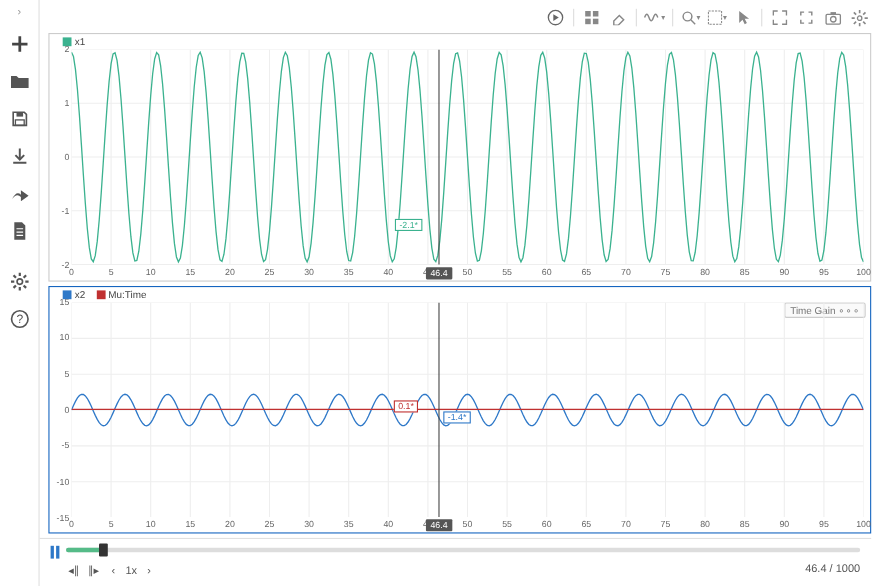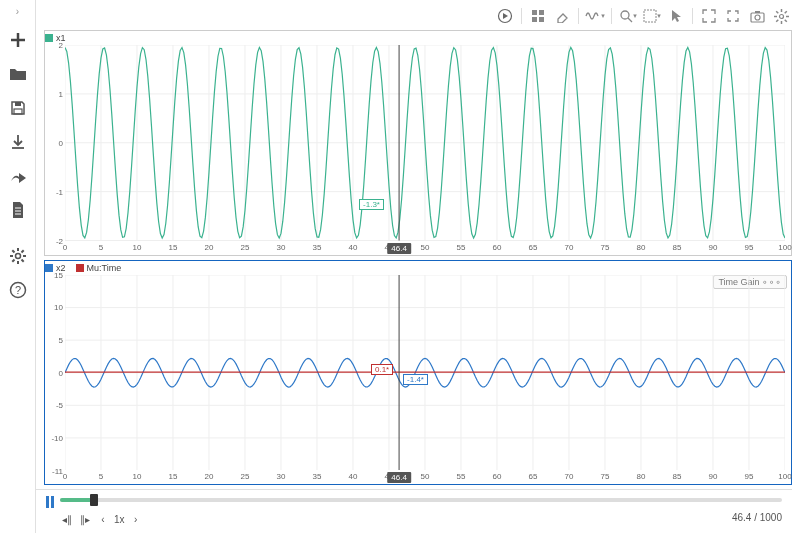--- a/index.html
+++ b/index.html
@@ -6,21 +6,21 @@
 body { font-family: Arial, sans-serif; font-size: 10px; background: #fff; width: 800px; height: 533px; overflow: hidden; position: relative; }
 .top-toolbar { position: absolute; top: 4px; right: 8px; height: 24px; display: flex; align-items: center; gap: 2px; }
 .top-toolbar .tbtn { width: 22px; height: 22px; display: flex; align-items: center; justify-content: center; color: #666; cursor: pointer; border-radius: 2px; }
 .top-toolbar .sep { width: 1px; height: 16px; background: #ddd; margin: 0 3px; }
 .left-toolbar { position: absolute; left: 0; top: 0; width: 36px; height: 100%; border-right: 1px solid #e0e0e0; display: flex; flex-direction: column; align-items: center; padding-top: 6px; gap: 6px; }
 .left-toolbar .lbtn { width: 28px; height: 28px; display: flex; align-items: center; justify-content: center; color: #555; cursor: pointer; border-radius: 2px; }
 .left-toolbar .chev { height: 14px; font-size: 10px; color: #999; cursor: pointer; }
 .plots { position: absolute; left: 44px; top: 30px; right: 8px; bottom: 48px; display: flex; flex-direction: column; gap: 4px; }
 .plot-wrap { flex: 1; position: relative; border: 1px solid #ccc; }
 .plot-wrap.selected { border: 1.5px solid #1565c0; }
-.legend { position: absolute; left: 0; top: 2px; display: flex; gap: 10px; font-size: 9px; color: #444; }
+.legend { position: absolute; left: 12px; top: 2px; display: flex; gap: 10px; font-size: 9px; color: #444; }
 .legend .item { display: flex; align-items: center; gap: 3px; }
 .legend .sw { width: 8px; height: 8px; display: inline-block; }
 .plot-area { position: absolute; left: 20px; right: 6px; top: 14px; bottom: 14px; }
 .plot-area svg { width: 100%; height: 100%; display: block; }
 .ytick { position: absolute; left: 0; width: 18px; text-align: right; font-size: 8px; color: #666; transform: translateY(-50%); }
 .xtick { position: absolute; bottom: 0; height: 12px; font-size: 8px; color: #666; transform: translateX(-50%); }
 .cursor-line { stroke: #444; stroke-width: 1; }
 .cursor-label { position: absolute; top: 100%; margin-top: -12px; transform: translateX(-50%); background: #555; color: #fff; font-size: 8px; padding: 1px 4px; border-radius: 1px; }
 .val-label { position: absolute; font-size: 8px; padding: 0 3px; border: 1px solid; background: #fff; white-space: nowrap; }
 .badge { position: absolute; right: 4px; top: 14px; font-size: 9px; color: #777; border: 1px solid #ccc; border-radius: 2px; padding: 1px 4px; background: #fafafa; }
@@ -246,21 +246,21 @@
       <div class="xtick" style="left: 452px;">60</div>
       <div class="xtick" style="left: 488px;">65</div>
       <div class="xtick" style="left: 524px;">70</div>
       <div class="xtick" style="left: 560px;">75</div>
       <div class="xtick" style="left: 596px;">80</div>
       <div class="xtick" style="left: 632px;">85</div>
       <div class="xtick" style="left: 668px;">90</div>
       <div class="xtick" style="left: 704px;">95</div>
       <div class="xtick" style="left: 740px;">100</div>
       <div class="cursor-label" style="left: 354.08px;">46.4</div>
-      <div class="val-label" style="border-color: rgb(59, 178, 143); color: rgb(59, 178, 143); left: 314.08px; top: 167.7px;">-1.3*</div>
+      <div class="val-label" style="border-color: rgb(59, 178, 143); color: rgb(59, 178, 143); left: 314.08px; top: 167.7px;">-2.1*</div>
     </div>
   <div class="plot-wrap selected" id="plot1">
     <div class="legend">
       <div class="item">
           <span class="sw" id="sw-1-0" style="background: rgb(46, 120, 200);"></span>
           <span>x2</span>
         </div>
       <div class="item">
           <span class="sw" id="sw-1-1" style="background: rgb(192, 48, 48);"></span>
           <span>Mu:Time</span>
@@ -297,21 +297,21 @@
             <line x1="0" y1="98" x2="720" y2="98"></line>
             <line x1="0" y1="65.33333333333334" x2="720" y2="65.33333333333334"></line>
             <line x1="0" y1="32.66666666666666" x2="720" y2="32.66666666666666"></line>
             <line x1="0" y1="0" x2="720" y2="0"></line>
           </g>
           <polyline points="0,98 1.8,93.8816870954591 3.6,90.10871202930686 5.3999999999999995,86.99745461139268 7.2,84.80880684683557 9,83.72629604536786 10.799999999999999,83.84069528540205 12.600000000000001,85.14241171006144 14.4,87.52229092852956 16.2,90.78077007028593 18,94.64461197017779 19.8,98.78981725260823 21.599999999999998,102.86879304032566 23.400000000000002,106.5395000774453 25.200000000000003,109.49413415798779 27,111.48493680165917 28.8,112.34497084327569 30.6,112.00211881537997 32.4,110.48513030085827 34.2,107.9212111596363 36,104.52535678292308 37.8,100.58232382644614 39.6,96.42275216858472 41.4,92.39543936752443 43.199999999999996,88.83809252067883 45,86.04901010583806 46.800000000000004,84.262068400632 48.6,83.6271099741189 50.400000000000006,84.19737875787007 52.199999999999996,85.92505531862588 54,88.66526671866752 55.8,92.18823472026685 57.6,96.19854365623573 59.400000000000006,100.35991227468314 61.2,104.32339233472902 62.99999999999999,107.75662938246015 64.8,110.37173206813668 66.6,111.94941304532118 68.4,112.35737713612005 70.2,111.5614148376319 72,109.62827093248256 73.8,106.72004765840208 75.6,103.08061175458718 77.4,99.01514521111729 79.2,94.86455447699369 81,90.97688402221709 82.8,87.67813134681708 84.6,85.24491072093457 86.39999999999999,83.88125791619298 88.2,83.70152094907812 90,84.7207715193711 91.8,86.85354118480441 93.60000000000001,89.92098824900539 95.4,93.66589438906443 97.2,97.77423349250476 99.00000000000001,101.90150406606068 100.80000000000001,105.70161713316477 102.6,108.85591724857903 104.39999999999999,111.09990309617348 106.19999999999999,112.24540703547362 108,112.19637374882078 109.8,110.95691488329335 111.6,108.63096427182589 113.4,105.41356264468375 115.2,101.5745026448495 117,97.43570558148963 118.80000000000001,93.34422697576524 120.60000000000001,89.64315449737627 122.4,86.6428386221201 124.19999999999999,84.59486844068992 125.99999999999999,83.67097485647585 127.8,83.94863022786075 129.6,85.40455198550288 131.4,87.91665497358692 133.2,91.27428880302801 135,95.19590177155484 136.8,99.35265015676478 138.6,103.39597314374475 140.4,106.98682111373188 142.20000000000002,109.82408637901985 144,111.66985232754902 145.8,112.3693437303334 147.6,111.86390529463341 149.4,110.19592015666747 151.2,107.50525587758527 153,104.01753596087127 154.8,100.02522037371615 156.6,95.86308155012156 158.4,91.88013231590469 160.2,88.41035969702456 162,85.7447187043505 163.8,84.10673453367698 165.6,83.63375903900987 167.4,84.36545320258274 169.2,86.24046139487766 171,89.10155630191998 172.79999999999998,92.7088230960789 174.6,96.75977730226454 176.4,100.9147293919243 178.2,104.82526917707338 180,108.16348146825464 181.8,110.64944314077121 183.6,112.07469586467019 185.4,112.31972621145853 187.20000000000002,111.36398735716712 189,109.28762201985923 190.8,106.2647421560354 192.60000000000002,102.54882894162333 194.4,98.45147731048296 196.20000000000002,94.31626741016838 198.00000000000003,90.48995396314942 199.8,87.29338942658974 201.60000000000002,84.99461916588842 203.39999999999998,83.78640472471231 205.2,83.77005995975402 206.99999999999997,84.94695544822086 208.79999999999998,87.2184035591782 210.6,90.39393382599762 212.39999999999998,94.20726469516441 214.2,98.33863235320841 216,102.44160426581597 217.79999999999998,106.1721290012205 219.6,109.21738638814291 221.4,111.32201880133402 223.2,112.30954397122827 225,112.09715376366242 226.8,110.70265798980816 228.6,108.24299097868492 230.4,104.92440614242197 232.20000000000002,101.02518076116492 234,96.87228126407174 235.8,92.81394572061764 237.60000000000002,89.19048261549452 239.4,86.30573455250868 241.20000000000002,84.4015997757854 243.00000000000003,83.63774798576668 244.8,84.07823136404447 246.60000000000002,85.68611352884638 248.39999999999998,88.32656680581951 250.2,91.77817809494663 251.99999999999997,95.75151528915508 253.79999999999998,99.91339737242161 255.6,103.91483304768413 257.4,107.42028512323884 259.2,110.13580671588232 261,111.83368993196044 262.8,112.37156013086974 264.6,111.70431463679844 266.4,109.88790478757305 268.2,107.07464417992568 270,103.50043653452757 271.8,99.4649941779608 273.6,95.30670590502118 275.4,91.37426165667691 277.2,87.99741340364645 279,85.45932405834033 280.8,83.97282307506704 282.6,83.66255980617683 284.40000000000003,84.5545511302054 286.2,86.57399982731019 288,89.55156664038293 289.8,93.23757008316467 291.6,97.32292328180006 293.4,101.46505220770692 295.2,105.316621949052 297,108.55466220228897 298.8,110.9076496889326 300.59999999999997,112.17827652315016 302.4,112.25999530689343 304.2,111.14595357683875 306,108.9295684122244 307.8,105.79669302030455 309.6,102.01003216413712 311.4,97.88711326455956 313.2,93.77366039199438 315,90.01460385073156 316.8,86.92515632383598 318.6,84.76438096543963 320.4,83.7134678669242 322.2,83.86054050656536 324,85.19326622566587 325.8,87.59989037379799 327.6,90.87860740573157 329.40000000000003,94.75448312420143 331.2,98.90250906736807 333,102.97485583372719 334.8,106.63004003868403 336.6,109.56155913094871 338.4,111.52359291910207 340.2,112.35161662735572 342,111.97619698918261 343.8,110.42881451840967 345.59999999999997,107.83922373588166 347.4,104.42457270777959 349.2,100.471194268016 351,96.310595807206 352.8,92.29166098527602 354.6,88.75139437089312 356.4,85.98666219260002 358.2,84.22929885839491 360,83.62666666666667 361.79999999999995,84.22929885839494 363.6,85.98666219260006 365.4,88.7513943708932 367.2,92.29166098527611 368.99999999999994,96.310595807206 370.8,100.47119426801608 372.59999999999997,104.42457270777959 374.40000000000003,107.83922373588173 376.2,110.42881451840971 378,111.97619698918263 379.79999999999995,112.35161662735572 381.6,111.52359291910207 383.4,109.56155913094867 385.20000000000005,106.63004003868404 387,102.9748558337271 388.8,98.90250906736797 390.59999999999997,94.75448312420134 392.40000000000003,90.8786074057315 394.2,87.59989037379803 396.00000000000006,85.19326622566582 397.8,83.86054050656531 399.6,83.7134678669242 401.4,84.76438096543966 403.20000000000005,86.92515632383596 405,90.01460385073153 406.79999999999995,93.77366039199444 408.6,97.88711326455964 410.4,102.0100321641372 412.2,105.79669302030453 413.99999999999994,108.92956841222453 415.8,111.14595357683878 417.59999999999997,112.25999530689344 419.40000000000003,112.17827652315016 421.2,110.9076496889326 423,108.55466220228884 424.79999999999995,105.31662194905192 426.6,101.46505220770683 428.4,97.32292328180009 430.20000000000005,93.23757008316467 432,89.55156664038276 433.8,86.57399982731015 435.59999999999997,84.55455113020538 437.40000000000003,83.66255980617683 439.2,83.97282307506704 441.00000000000006,85.45932405834037 442.8,87.99741340364652 444.6,91.37426165667696 446.4,95.30670590502115 448.20000000000005,99.46499417796099 450,103.50043653452765 451.79999999999995,107.07464417992576 453.6,109.88790478757305 455.4,111.70431463679843 457.2,112.37156013086974 458.99999999999994,111.8336899319604 460.8,110.13580671588228 462.59999999999997,107.42028512323886 464.40000000000003,103.91483304768413 466.2,99.91339737242153 468,95.75151528915502 469.79999999999995,91.77817809494657 471.6,88.32656680581954 473.4,85.68611352884638 475.20000000000005,84.07823136404444 477,83.63774798576668 478.8,84.40159977578541 480.59999999999997,86.30573455250868 482.40000000000003,89.19048261549464 484.2,92.81394572061771 486.00000000000006,96.87228126407183 487.8,101.02518076116492 489.6,104.92440614242196 491.4,108.24299097868504 493.20000000000005,110.7026579898082 495,112.09715376366243 496.79999999999995,112.30954397122827 498.6,111.32201880133402 500.4,109.21738638814286 502.2,106.17212900122043 503.99999999999994,102.4416042658159 505.8,98.33863235320842 507.59999999999997,94.20726469516443 509.40000000000003,90.39393382599754 511.2,87.21840355917816 513,84.94695544822082 514.8,83.77005995975402 516.6,83.78640472471233 518.4,84.99461916588845 520.2,87.29338942658978 522,90.48995396314945 523.8000000000001,94.31626741016836 525.6,98.4514773104831 527.4,102.54882894162341 529.2,106.26474215603544 531,109.28762201985924 532.8,111.36398735716712 534.6,112.31972621145854 536.4,112.07469586467016 538.2,110.64944314077118 540,108.16348146825464 541.8,104.8252691770734 543.6,100.91472939192415 545.4,96.75977730226445 547.2,92.70882309607886 549,89.10155630192 550.8,86.24046139487757 552.6,84.36545320258273 554.4,83.63375903900987 556.1999999999999,84.10673453367698 558,85.7447187043505 559.8,88.41035969702465 561.6,91.88013231590477 563.4,95.8630815501216 565.2,100.0252203737162 567,104.01753596087126 568.8000000000001,107.50525587758538 570.6,110.19592015666751 572.4,111.86390529463343 574.2,112.3693437303334 576,111.66985232754895 577.8,109.82408637901976 579.6,106.98682111373182 581.4,103.39597314374473 583.2,99.35265015676481 585,95.19590177155472 586.8,91.27428880302793 588.6,87.91665497358684 590.4,85.40455198550286 592.2,83.94863022786075 594,83.67097485647585 595.8,84.59486844068996 597.6,86.64283862212011 599.4,89.64315449737629 601.1999999999999,93.34422697576524 603,97.43570558148978 604.8,101.57450264484959 606.6,105.41356264468378 608.4,108.63096427182589 610.2,110.95691488329341 612,112.19637374882079 613.8000000000001,112.2454070354736 615.6,111.09990309617345 617.4,108.85591724857905 619.2,105.70161713316465 621,101.90150406606058 622.8,97.77423349250472 624.6,93.66589438906443 626.4,89.92098824900539 628.2,86.85354118480434 630,84.72077151937107 631.8,83.70152094907812 633.6,83.88125791619298 635.4,85.24491072093456 637.2,87.6781313468172 639,90.97688402221716 640.8,94.86455447699373 642.6,99.0151452111173 644.4,103.08061175458734 646.1999999999999,106.72004765840217 648,109.62827093248262 649.8,111.56141483763192 651.6,112.35737713612004 653.4,111.94941304532115 655.2,110.37173206813662 657,107.75662938246012 658.8000000000001,104.32339233472901 660.6,100.35991227468315 662.4,96.1985436562356 664.2,92.18823472026676 666,88.66526671866745 667.8,85.92505531862588 669.6,84.1973787578701 671.4,83.6271099741189 673.2,84.26206840063202 675,86.0490101058381 676.8,88.83809252067883 678.6,92.39543936752459 680.4,96.42275216858482 682.2,100.58232382644623 684,104.52535678292311 685.8,107.9212111596363 687.6,110.48513030085834 689.4,112.00211881537999 691.1999999999999,112.34497084327569 693,111.48493680165917 694.8,109.4941341579878 696.6,106.5395000774452 698.4,102.86879304032557 700.2,98.78981725260817 702,94.64461197017776 703.8000000000001,90.78077007028595 705.6,87.5222909285295 707.4,85.14241171006142 709.2,83.84069528540205 711,83.72629604536786 712.8,84.80880684683565 714.6,86.99745461139275 716.4,90.1087120293069 718.2,93.88168709545913 720,97.99999999999997" fill="none" stroke="#2e78c8" stroke-width="1.2"></polyline>
           <polyline points="0,97.34666666666668 1.8,97.34666666666668 3.6,97.34666666666668 5.3999999999999995,97.34666666666668 7.2,97.34666666666668 9,97.34666666666668 10.799999999999999,97.34666666666668 12.600000000000001,97.34666666666668 14.4,97.34666666666668 16.2,97.34666666666668 18,97.34666666666668 19.8,97.34666666666668 21.599999999999998,97.34666666666668 23.400000000000002,97.34666666666668 25.200000000000003,97.34666666666668 27,97.34666666666668 28.8,97.34666666666668 30.6,97.34666666666668 32.4,97.34666666666668 34.2,97.34666666666668 36,97.34666666666668 37.8,97.34666666666668 39.6,97.34666666666668 41.4,97.34666666666668 43.199999999999996,97.34666666666668 45,97.34666666666668 46.800000000000004,97.34666666666668 48.6,97.34666666666668 50.400000000000006,97.34666666666668 52.199999999999996,97.34666666666668 54,97.34666666666668 55.8,97.34666666666668 57.6,97.34666666666668 59.400000000000006,97.34666666666668 61.2,97.34666666666668 62.99999999999999,97.34666666666668 64.8,97.34666666666668 66.6,97.34666666666668 68.4,97.34666666666668 70.2,97.34666666666668 72,97.34666666666668 73.8,97.34666666666668 75.6,97.34666666666668 77.4,97.34666666666668 79.2,97.34666666666668 81,97.34666666666668 82.8,97.34666666666668 84.6,97.34666666666668 86.39999999999999,97.34666666666668 88.2,97.34666666666668 90,97.34666666666668 91.8,97.34666666666668 93.60000000000001,97.34666666666668 95.4,97.34666666666668 97.2,97.34666666666668 99.00000000000001,97.34666666666668 100.80000000000001,97.34666666666668 102.6,97.34666666666668 104.39999999999999,97.34666666666668 106.19999999999999,97.34666666666668 108,97.34666666666668 109.8,97.34666666666668 111.6,97.34666666666668 113.4,97.34666666666668 115.2,97.34666666666668 117,97.34666666666668 118.80000000000001,97.34666666666668 120.60000000000001,97.34666666666668 122.4,97.34666666666668 124.19999999999999,97.34666666666668 125.99999999999999,97.34666666666668 127.8,97.34666666666668 129.6,97.34666666666668 131.4,97.34666666666668 133.2,97.34666666666668 135,97.34666666666668 136.8,97.34666666666668 138.6,97.34666666666668 140.4,97.34666666666668 142.20000000000002,97.34666666666668 144,97.34666666666668 145.8,97.34666666666668 147.6,97.34666666666668 149.4,97.34666666666668 151.2,97.34666666666668 153,97.34666666666668 154.8,97.34666666666668 156.6,97.34666666666668 158.4,97.34666666666668 160.2,97.34666666666668 162,97.34666666666668 163.8,97.34666666666668 165.6,97.34666666666668 167.4,97.34666666666668 169.2,97.34666666666668 171,97.34666666666668 172.79999999999998,97.34666666666668 174.6,97.34666666666668 176.4,97.34666666666668 178.2,97.34666666666668 180,97.34666666666668 181.8,97.34666666666668 183.6,97.34666666666668 185.4,97.34666666666668 187.20000000000002,97.34666666666668 189,97.34666666666668 190.8,97.34666666666668 192.60000000000002,97.34666666666668 194.4,97.34666666666668 196.20000000000002,97.34666666666668 198.00000000000003,97.34666666666668 199.8,97.34666666666668 201.60000000000002,97.34666666666668 203.39999999999998,97.34666666666668 205.2,97.34666666666668 206.99999999999997,97.34666666666668 208.79999999999998,97.34666666666668 210.6,97.34666666666668 212.39999999999998,97.34666666666668 214.2,97.34666666666668 216,97.34666666666668 217.79999999999998,97.34666666666668 219.6,97.34666666666668 221.4,97.34666666666668 223.2,97.34666666666668 225,97.34666666666668 226.8,97.34666666666668 228.6,97.34666666666668 230.4,97.34666666666668 232.20000000000002,97.34666666666668 234,97.34666666666668 235.8,97.34666666666668 237.60000000000002,97.34666666666668 239.4,97.34666666666668 241.20000000000002,97.34666666666668 243.00000000000003,97.34666666666668 244.8,97.34666666666668 246.60000000000002,97.34666666666668 248.39999999999998,97.34666666666668 250.2,97.34666666666668 251.99999999999997,97.34666666666668 253.79999999999998,97.34666666666668 255.6,97.34666666666668 257.4,97.34666666666668 259.2,97.34666666666668 261,97.34666666666668 262.8,97.34666666666668 264.6,97.34666666666668 266.4,97.34666666666668 268.2,97.34666666666668 270,97.34666666666668 271.8,97.34666666666668 273.6,97.34666666666668 275.4,97.34666666666668 277.2,97.34666666666668 279,97.34666666666668 280.8,97.34666666666668 282.6,97.34666666666668 284.40000000000003,97.34666666666668 286.2,97.34666666666668 288,97.34666666666668 289.8,97.34666666666668 291.6,97.34666666666668 293.4,97.34666666666668 295.2,97.34666666666668 297,97.34666666666668 298.8,97.34666666666668 300.59999999999997,97.34666666666668 302.4,97.34666666666668 304.2,97.34666666666668 306,97.34666666666668 307.8,97.34666666666668 309.6,97.34666666666668 311.4,97.34666666666668 313.2,97.34666666666668 315,97.34666666666668 316.8,97.34666666666668 318.6,97.34666666666668 320.4,97.34666666666668 322.2,97.34666666666668 324,97.34666666666668 325.8,97.34666666666668 327.6,97.34666666666668 329.40000000000003,97.34666666666668 331.2,97.34666666666668 333,97.34666666666668 334.8,97.34666666666668 336.6,97.34666666666668 338.4,97.34666666666668 340.2,97.34666666666668 342,97.34666666666668 343.8,97.34666666666668 345.59999999999997,97.34666666666668 347.4,97.34666666666668 349.2,97.34666666666668 351,97.34666666666668 352.8,97.34666666666668 354.6,97.34666666666668 356.4,97.34666666666668 358.2,97.34666666666668 360,97.34666666666668 361.79999999999995,97.34666666666668 363.6,97.34666666666668 365.4,97.34666666666668 367.2,97.34666666666668 368.99999999999994,97.34666666666668 370.8,97.34666666666668 372.59999999999997,97.34666666666668 374.40000000000003,97.34666666666668 376.2,97.34666666666668 378,97.34666666666668 379.79999999999995,97.34666666666668 381.6,97.34666666666668 383.4,97.34666666666668 385.20000000000005,97.34666666666668 387,97.34666666666668 388.8,97.34666666666668 390.59999999999997,97.34666666666668 392.40000000000003,97.34666666666668 394.2,97.34666666666668 396.00000000000006,97.34666666666668 397.8,97.34666666666668 399.6,97.34666666666668 401.4,97.34666666666668 403.20000000000005,97.34666666666668 405,97.34666666666668 406.79999999999995,97.34666666666668 408.6,97.34666666666668 410.4,97.34666666666668 412.2,97.34666666666668 413.99999999999994,97.34666666666668 415.8,97.34666666666668 417.59999999999997,97.34666666666668 419.40000000000003,97.34666666666668 421.2,97.34666666666668 423,97.34666666666668 424.79999999999995,97.34666666666668 426.6,97.34666666666668 428.4,97.34666666666668 430.20000000000005,97.34666666666668 432,97.34666666666668 433.8,97.34666666666668 435.59999999999997,97.34666666666668 437.40000000000003,97.34666666666668 439.2,97.34666666666668 441.00000000000006,97.34666666666668 442.8,97.34666666666668 444.6,97.34666666666668 446.4,97.34666666666668 448.20000000000005,97.34666666666668 450,97.34666666666668 451.79999999999995,97.34666666666668 453.6,97.34666666666668 455.4,97.34666666666668 457.2,97.34666666666668 458.99999999999994,97.34666666666668 460.8,97.34666666666668 462.59999999999997,97.34666666666668 464.40000000000003,97.34666666666668 466.2,97.34666666666668 468,97.34666666666668 469.79999999999995,97.34666666666668 471.6,97.34666666666668 473.4,97.34666666666668 475.20000000000005,97.34666666666668 477,97.34666666666668 478.8,97.34666666666668 480.59999999999997,97.34666666666668 482.40000000000003,97.34666666666668 484.2,97.34666666666668 486.00000000000006,97.34666666666668 487.8,97.34666666666668 489.6,97.34666666666668 491.4,97.34666666666668 493.20000000000005,97.34666666666668 495,97.34666666666668 496.79999999999995,97.34666666666668 498.6,97.34666666666668 500.4,97.34666666666668 502.2,97.34666666666668 503.99999999999994,97.34666666666668 505.8,97.34666666666668 507.59999999999997,97.34666666666668 509.40000000000003,97.34666666666668 511.2,97.34666666666668 513,97.34666666666668 514.8,97.34666666666668 516.6,97.34666666666668 518.4,97.34666666666668 520.2,97.34666666666668 522,97.34666666666668 523.8000000000001,97.34666666666668 525.6,97.34666666666668 527.4,97.34666666666668 529.2,97.34666666666668 531,97.34666666666668 532.8,97.34666666666668 534.6,97.34666666666668 536.4,97.34666666666668 538.2,97.34666666666668 540,97.34666666666668 541.8,97.34666666666668 543.6,97.34666666666668 545.4,97.34666666666668 547.2,97.34666666666668 549,97.34666666666668 550.8,97.34666666666668 552.6,97.34666666666668 554.4,97.34666666666668 556.1999999999999,97.34666666666668 558,97.34666666666668 559.8,97.34666666666668 561.6,97.34666666666668 563.4,97.34666666666668 565.2,97.34666666666668 567,97.34666666666668 568.8000000000001,97.34666666666668 570.6,97.34666666666668 572.4,97.34666666666668 574.2,97.34666666666668 576,97.34666666666668 577.8,97.34666666666668 579.6,97.34666666666668 581.4,97.34666666666668 583.2,97.34666666666668 585,97.34666666666668 586.8,97.34666666666668 588.6,97.34666666666668 590.4,97.34666666666668 592.2,97.34666666666668 594,97.34666666666668 595.8,97.34666666666668 597.6,97.34666666666668 599.4,97.34666666666668 601.1999999999999,97.34666666666668 603,97.34666666666668 604.8,97.34666666666668 606.6,97.34666666666668 608.4,97.34666666666668 610.2,97.34666666666668 612,97.34666666666668 613.8000000000001,97.34666666666668 615.6,97.34666666666668 617.4,97.34666666666668 619.2,97.34666666666668 621,97.34666666666668 622.8,97.34666666666668 624.6,97.34666666666668 626.4,97.34666666666668 628.2,97.34666666666668 630,97.34666666666668 631.8,97.34666666666668 633.6,97.34666666666668 635.4,97.34666666666668 637.2,97.34666666666668 639,97.34666666666668 640.8,97.34666666666668 642.6,97.34666666666668 644.4,97.34666666666668 646.1999999999999,97.34666666666668 648,97.34666666666668 649.8,97.34666666666668 651.6,97.34666666666668 653.4,97.34666666666668 655.2,97.34666666666668 657,97.34666666666668 658.8000000000001,97.34666666666668 660.6,97.34666666666668 662.4,97.34666666666668 664.2,97.34666666666668 666,97.34666666666668 667.8,97.34666666666668 669.6,97.34666666666668 671.4,97.34666666666668 673.2,97.34666666666668 675,97.34666666666668 676.8,97.34666666666668 678.6,97.34666666666668 680.4,97.34666666666668 682.2,97.34666666666668 684,97.34666666666668 685.8,97.34666666666668 687.6,97.34666666666668 689.4,97.34666666666668 691.1999999999999,97.34666666666668 693,97.34666666666668 694.8,97.34666666666668 696.6,97.34666666666668 698.4,97.34666666666668 700.2,97.34666666666668 702,97.34666666666668 703.8000000000001,97.34666666666668 705.6,97.34666666666668 707.4,97.34666666666668 709.2,97.34666666666668 711,97.34666666666668 712.8,97.34666666666668 714.6,97.34666666666668 716.4,97.34666666666668 718.2,97.34666666666668 720,97.34666666666668" fill="none" stroke="#c03030" stroke-width="1.2"></polyline>
           <line class="cursor-line" x1="334.08" y1="0" x2="334.08" y2="196"></line>
         </svg>
       </div>
-  <div class="ytick" style="top: 210px;">-11</div>
+  <div class="ytick" style="top: 210px;">-15</div>
       <div class="ytick" style="top: 177.333px;">-10</div>
       <div class="ytick" style="top: 144.667px;">-5</div>
       <div class="ytick" style="top: 112px;">0</div>
       <div class="ytick" style="top: 79.3333px;">5</div>
       <div class="ytick" style="top: 46.6667px;">10</div>
       <div class="ytick" style="top: 14px;">15</div>
       <div class="xtick" style="left: 20px;">0</div>
       <div class="xtick" style="left: 56px;">5</div>
       <div class="xtick" style="left: 92px;">10</div>
       <div class="xtick" style="left: 128px;">15</div>
@@ -327,21 +327,21 @@
       <div class="xtick" style="left: 488px;">65</div>
       <div class="xtick" style="left: 524px;">70</div>
       <div class="xtick" style="left: 560px;">75</div>
       <div class="xtick" style="left: 596px;">80</div>
       <div class="xtick" style="left: 632px;">85</div>
       <div class="xtick" style="left: 668px;">90</div>
       <div class="xtick" style="left: 704px;">95</div>
       <div class="xtick" style="left: 740px;">100</div>
       <div class="cursor-label" style="left: 354.08px;">46.4</div>
       <div class="val-label" style="border-color: rgb(46, 120, 200); color: rgb(46, 120, 200); left: 314.08px; top: 113.147px; margin-left: 44px;">-1.4*</div>
-      <div class="val-label" style="border-color: rgb(192, 48, 48); color: rgb(192, 48, 48); left: 326px; top: 103.347px;">0.1*</div>
+      <div class="val-label" style="border-color: rgb(192, 48, 48); color: rgb(192, 48, 48); left: 313px; top: 103.347px;">0.1*</div>
     </div>
 </div>
 
 <div class="playback">
   <div class="pb-controls">
     <div class="pbtn">
         <svg width="10" height="12" viewBox="0 0 10 12">
           <rect x="1" y="0" width="3" height="12" fill="#2e78c8"></rect>
           <rect x="6" y="0" width="3" height="12" fill="#2e78c8"></rect>
         </svg>

